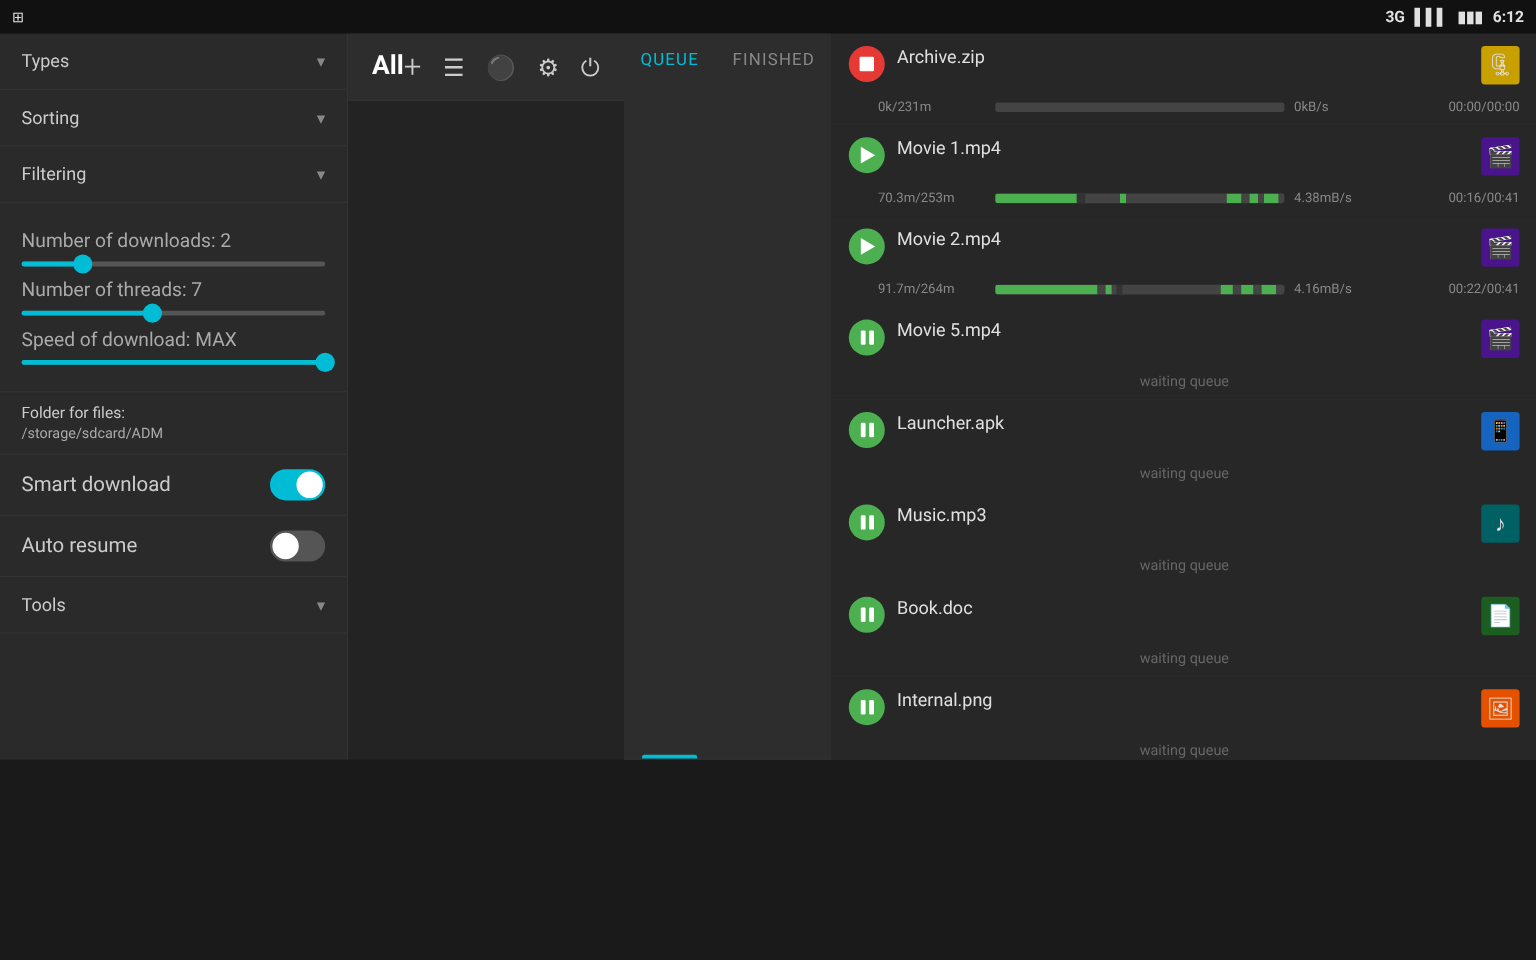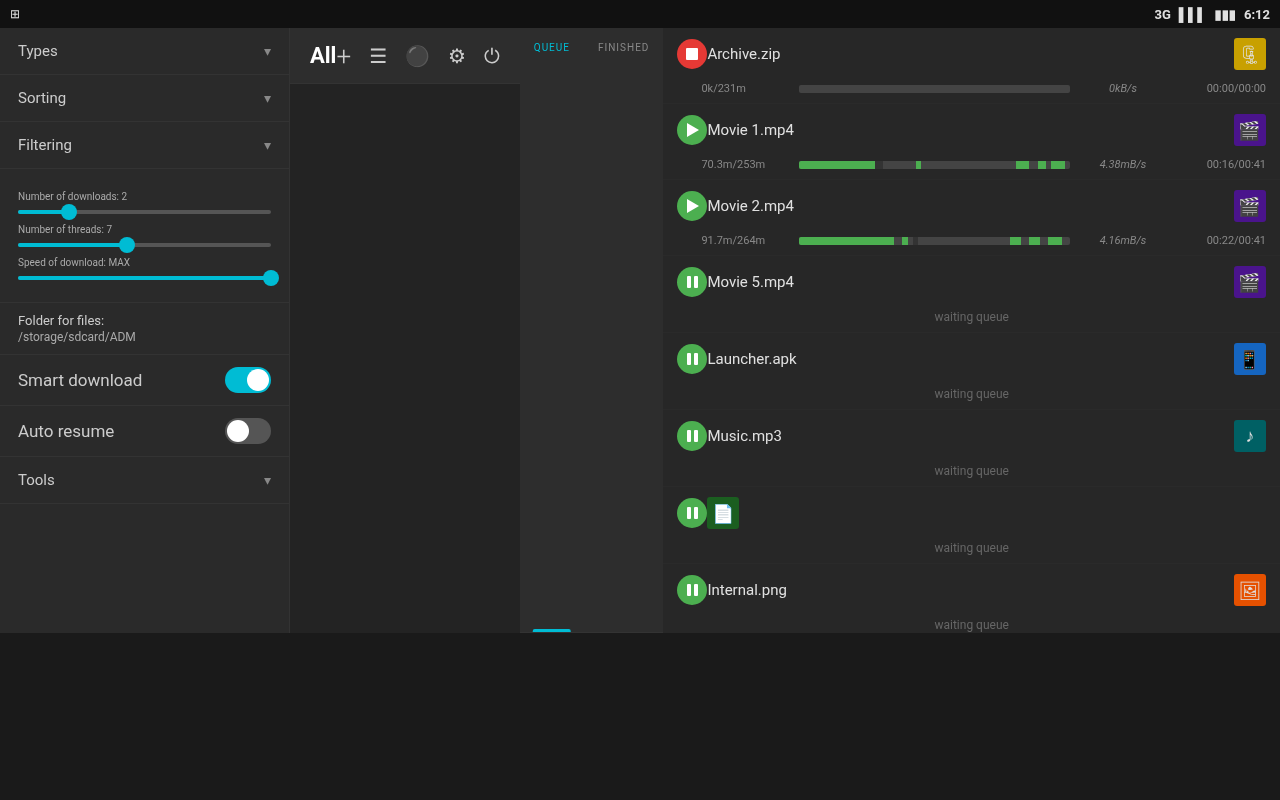--- a/index.html
+++ b/index.html
@@ -67,21 +67,21 @@
       margin-bottom: 4px;
     }
 
     .chevron { font-size: 14px; color: #888; }
 
     
     .setting-row {
       margin: 10px 0;
     }
     .setting-label {
-      font-size: 10px;
+      font-size: 16px;
       color: #aaa;
       margin-bottom: 6px;
     }
     .slider-track {
       height: 4px;
       background: #555;
       border-radius: 2px;
       position: relative;
       margin: 8px 0;
     }
@@ -178,21 +178,21 @@
     
     .tabs {
       display: flex;
       background: #2d2d2d;
       border-bottom: 1px solid #333;
     }
     .tab {
       flex: 1;
       text-align: center;
       padding: 14px;
-      font-size: 10px;
+      font-size: 14px;
       letter-spacing: 1px;
       color: #888;
       cursor: pointer;
       position: relative;
     }
     .tab.active {
       color: #00bcd4;
     }
     .tab.active::after {
       content: '';
@@ -211,22 +211,22 @@
       flex: 1;
       overflow-y: auto;
     }
 
     .download-item {
       border-bottom: 1px solid #2a2a2a;
       background: #272727;
     }
     .download-item-header {
       display: flex;
-      align-items: center;
       padding: 10px 14px;
+      gap: 10px;
     }
     .download-icon-btn {
       width: 30px;
       height: 30px;
       border-radius: 50%;
       display: flex;
       align-items: center;
       justify-content: center;
       flex-shrink: 0;
       cursor: pointer;
@@ -278,21 +278,21 @@
     }
     .progress-size { min-width: 90px; margin-left: 24px; }
     .progress-track {
       flex: 1;
       height: 8px;
       background: #444;
       border-radius: 2px;
       position: relative;
       overflow: hidden;
     }
-    .progress-speed { min-width: 90px; text-align: center; font-style: italic; }
+    .progress-speed { min-width: 90px; text-align: left; }
     .progress-time { min-width: 90px; text-align: right; }
 
     .waiting-row {
       padding: 2px 14px 8px;
       font-size: 12px;
       color: #666;
       text-align: center;
     }
   </style>
 </head>
@@ -505,20 +505,21 @@
     <div class="waiting-row">waiting queue</div>
   </div>
         <div class="download-item">
     <div class="download-item-header">
       <div class="download-icon-btn btn-pause">
         <div class="pause-bars">
                 <div class="pause-bar"></div>
                 <div class="pause-bar"></div>
               </div>
       </div>
+      <span class="download-filename">Book.doc</span>
       <div class="download-file-icon" style="background:#1b5e20;">📄</div>
     </div>
     <div class="waiting-row">waiting queue</div>
   </div>
         <div class="download-item">
     <div class="download-item-header">
       <div class="download-icon-btn btn-pause">
         <div class="pause-bars">
                 <div class="pause-bar"></div>
                 <div class="pause-bar"></div>

